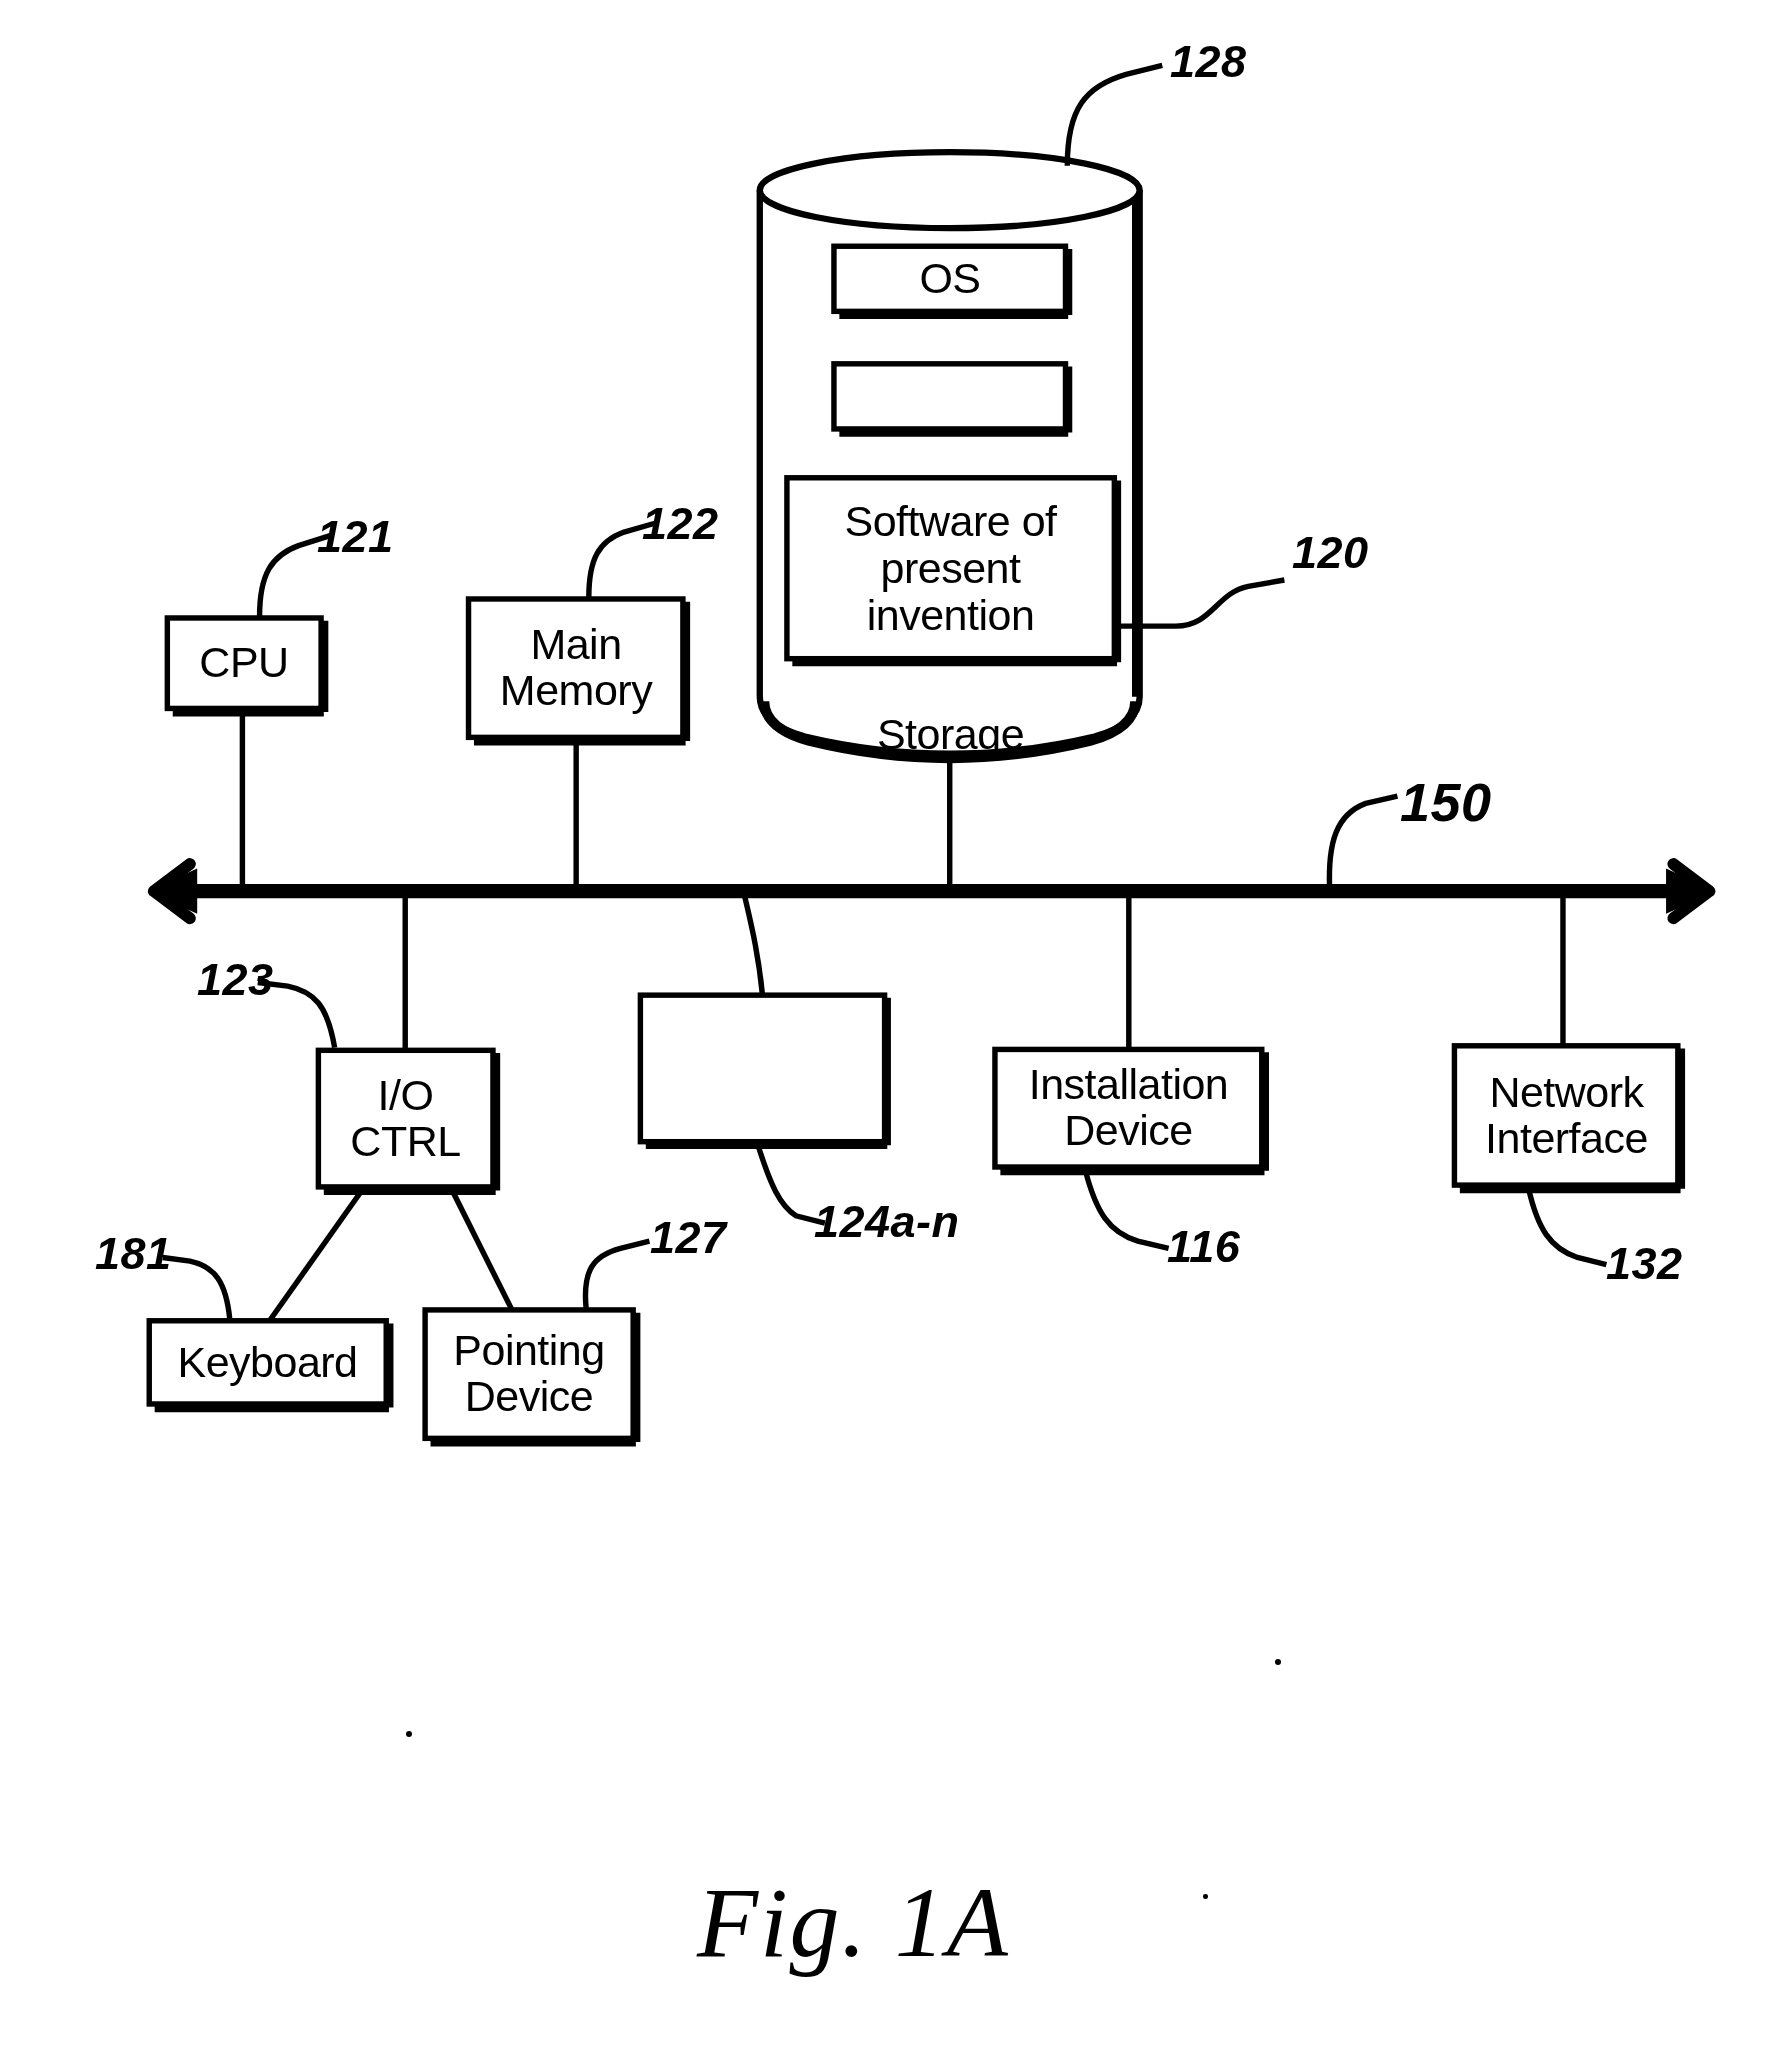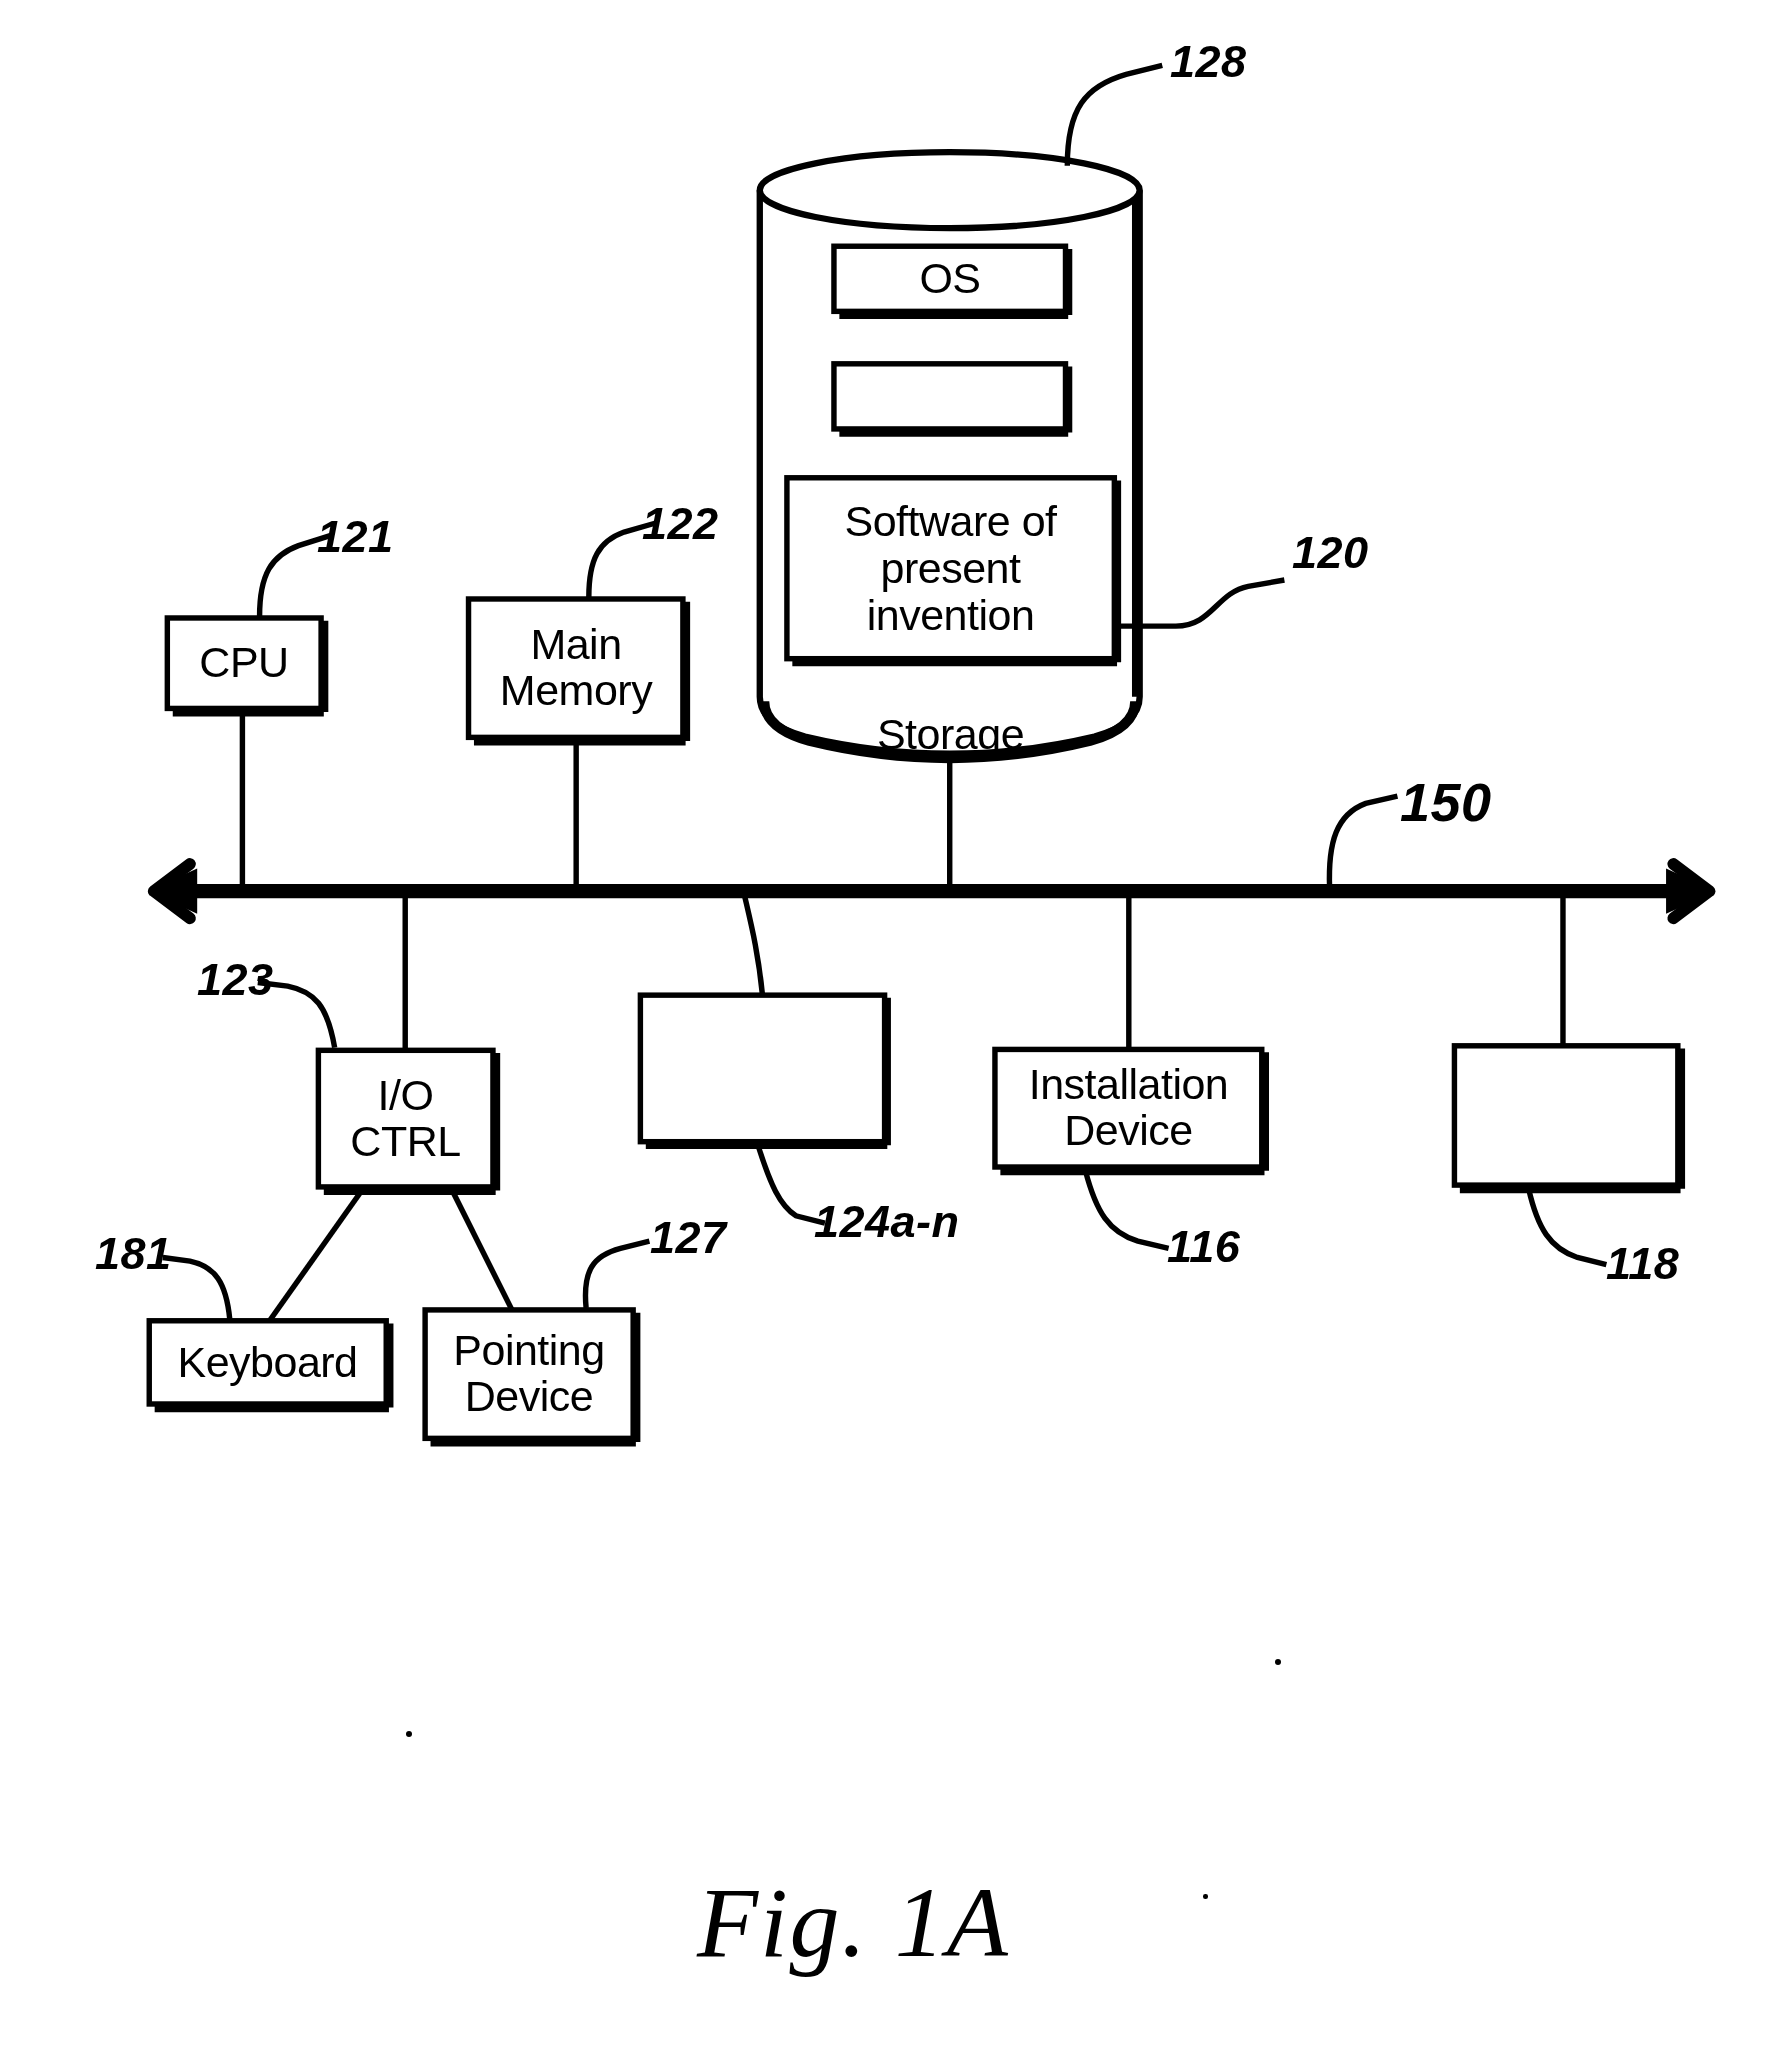--- a/index.html
+++ b/index.html
@@ -211,20 +211,22 @@
   <div class="box-label" style="left:469px; top:599px; width:214px; height:138px; font-size:43px;">Main
 Memory</div>
 
   <div class="box-label" style="left:318px; top:1050px; width:175px; height:137px; font-size:43px;">I/O
 CTRL</div>
 
 
   <div class="box-label" style="left:995px; top:1049px; width:267px; height:118px; font-size:43px;">Installation
 Device</div>
 
+  <div class="box-label" style="left:1455px; top:1046px; width:223px; height:139px; font-size:43px;">Network
+Interface</div>
 
   <div class="box-label" style="left:149px; top:1321px; width:237px; height:83px; font-size:43px;">Keyboard</div>
 
   <div class="box-label" style="left:425px; top:1310px; width:208px; height:128px; font-size:43px;">Pointing
 Device</div>
 
   <div class="ref-num" style="left:1170px; top:36px; font-size:45px;">128</div>
 
   <div class="ref-num" style="left:1292px; top:527px; font-size:45px;">120</div>
 
@@ -233,21 +235,21 @@
   <div class="ref-num" style="left:642px; top:498px; font-size:45px;">122</div>
 
   <div class="ref-num" style="left:1400px; top:771px; font-size:54px;">150</div>
 
   <div class="ref-num" style="left:197px; top:954px; font-size:45px;">123</div>
 
   <div class="ref-num" style="left:814px; top:1196px; font-size:45px;">124a-n</div>
 
   <div class="ref-num" style="left:1167px; top:1221px; font-size:45px;">116</div>
 
-  <div class="ref-num" style="left:1606px; top:1238px; font-size:45px;">118</div>
+  <div class="ref-num" style="left:1606px; top:1238px; font-size:45px;">132</div>
 
   <div class="ref-num" style="left:95px; top:1228px; font-size:45px;">181</div>
 
   <div class="ref-num" style="left:650px; top:1212px; font-size:45px;">127</div>
 
   <div class="speck" style="left:1275px; top:1659px; width:6.3px; height:6.3px;"></div>
   <div class="speck" style="left:406px; top:1731px; width:6.3px; height:6.3px;"></div>
   <div class="speck" style="left:1203px; top:1894px; width:4.5px; height:4.5px;"></div>
 
   <div class="fig-caption" style="left:697px; top:1865px;">Fig. 1A</div>

